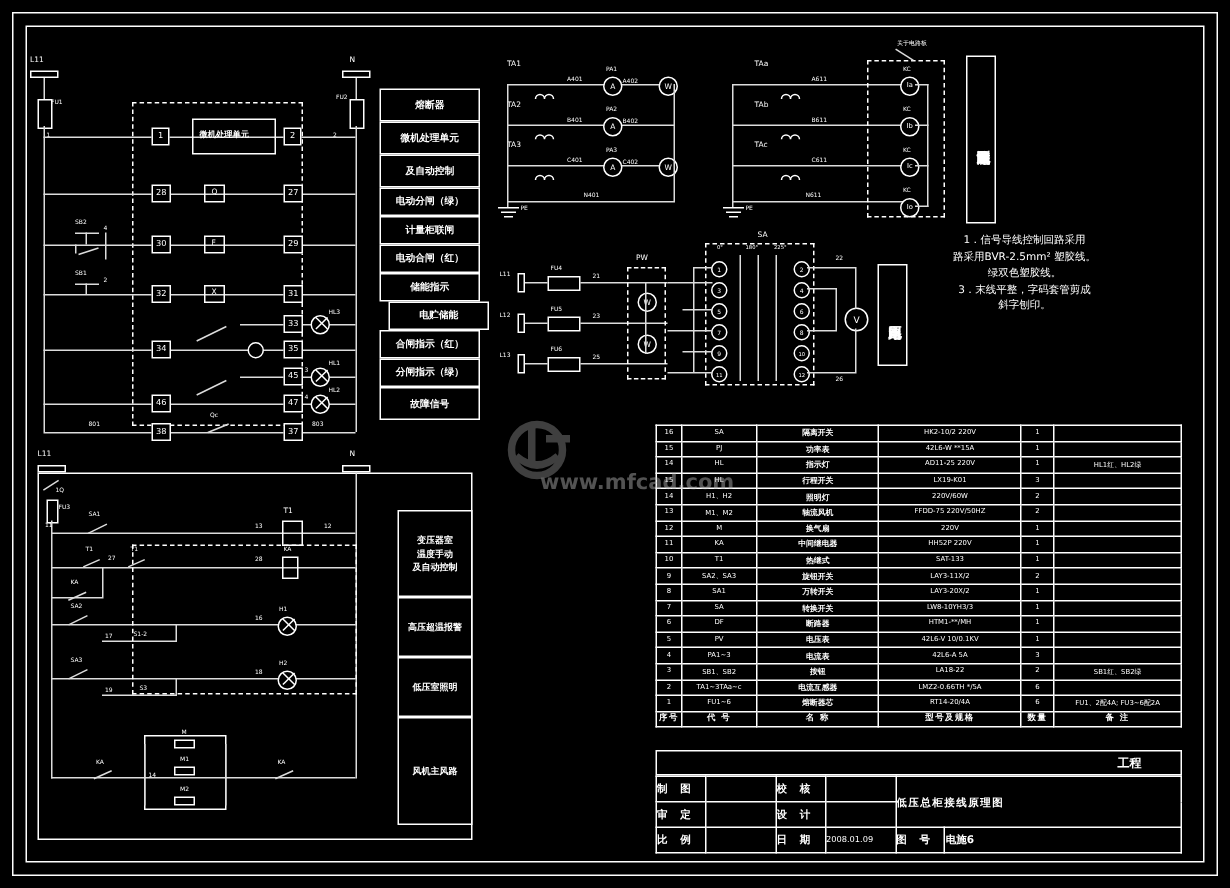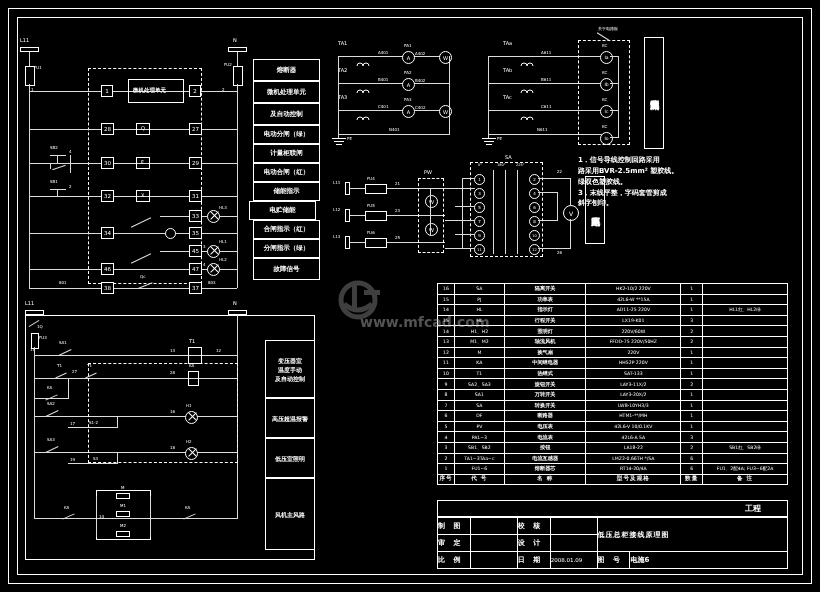--- a/index.html
+++ b/index.html
@@ -52,21 +52,21 @@
   
   table.tb{position:absolute;border-collapse:collapse;color:#fff;}
   table.tb td{border:1px solid #fff;padding:0;
       vertical-align:middle;font-size:7px;}
   .tbk{font-weight:bold;font-size:9px;letter-spacing:3px;}
   .tbtitle{font-weight:bold;font-size:12px;letter-spacing:1px;}
   .tbnum{font-weight:bold;font-size:9px;}
   
   #tech{position:absolute;width:210px;}
   #techTitle{font-weight:bold;font-size:11px;text-align:center;letter-spacing:2px;}
-  #techBody{font-size:7px;line-height:1.55;margin-top:3px;font-weight:bold;}
+  #techBody{font-size:7px;line-height:1.55;margin-top:3px;font-weight:normal;text-align:center;}
   
   .gnd i{position:absolute;background:#fff;height:1px;left:0;}
   
   #wm{position:absolute;left:330px;top:278px;width:230px;height:60px;
       opacity:.55;pointer-events:none;}
   #wmtxt{font-family:"DejaVu Sans",sans-serif;font-weight:bold;color:#8a8a8a;}
 </style>
 </head>
 <body>
 
@@ -164,21 +164,21 @@
     <div class="t xs" style="left:59px;top:281px;">801</div>
     <div class="t xs" style="left:208px;top:281px;">803</div>
 
     <div class="lbl" style="left:253px;top:59px;width:67px;height:22px;">熔断器</div>
     <div class="lbl" style="left:253px;top:81px;width:67px;height:22px;">微机处理单元</div>
     <div class="lbl" style="left:253px;top:103px;width:67px;height:22px;">及自动控制</div>
     <div class="lbl" style="left:253px;top:125px;width:67px;height:19px;">电动分闸（绿）</div>
     <div class="lbl" style="left:253px;top:144px;width:67px;height:19px;">计量柜联闸</div>
     <div class="lbl" style="left:253px;top:163px;width:67px;height:19px;">电动合闸（红）</div>
     <div class="lbl" style="left:253px;top:182px;width:67px;height:19px;">储能指示</div>
-    <div class="lbl" style="left:249px;top:201px;width:67px;height:19px;">电贮储能</div>
+    <div class="lbl" style="left:259px;top:201px;width:67px;height:19px;">电贮储能</div>
     <div class="lbl" style="left:253px;top:220px;width:67px;height:19px;">合闸指示（红）</div>
     <div class="lbl" style="left:253px;top:239px;width:67px;height:19px;">分闸指示（绿）</div>
     <div class="lbl" style="left:253px;top:258px;width:67px;height:22px;">故障信号</div>
   </div>
 
   <div>
 
     <div class="t sm" style="left:338px;top:41px;">TA1</div>
     <div class="hl" style="left:338px;top:56px;width:112px;"></div>
     <div class="coil" style="left:356px;top:51px;">

